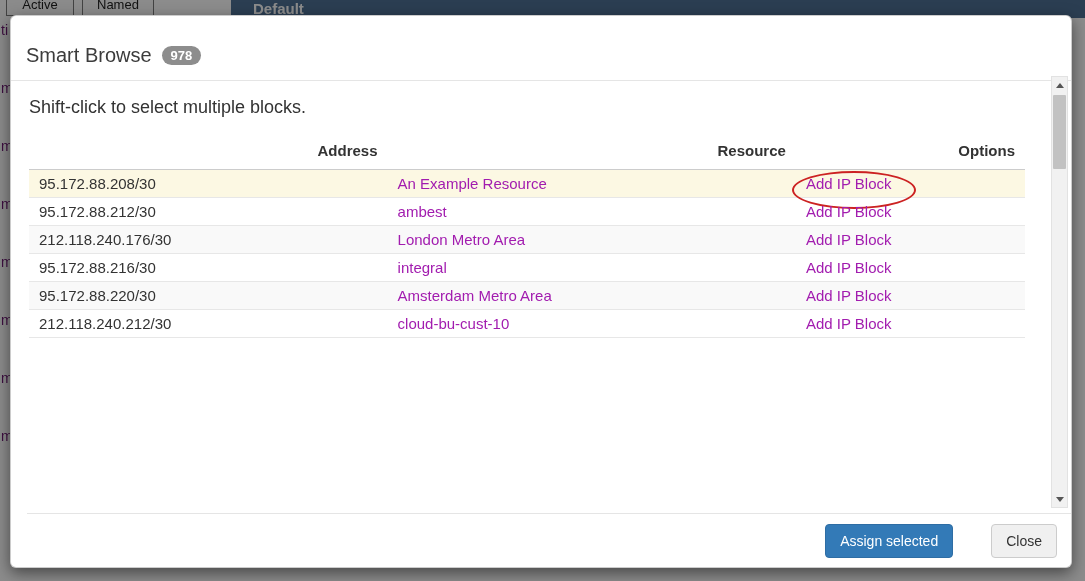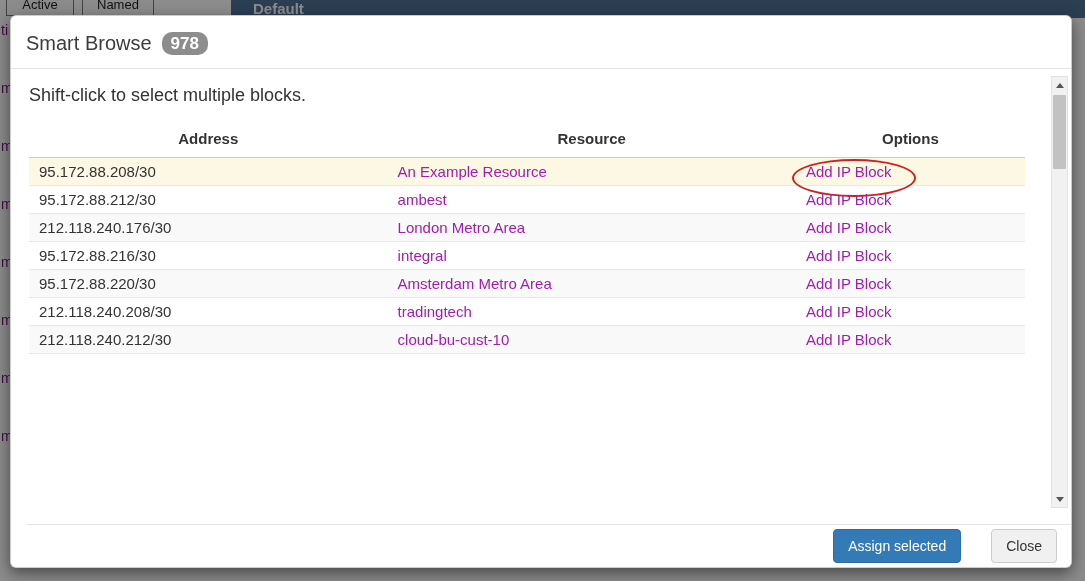--- a/index.html
+++ b/index.html
@@ -30,34 +30,34 @@
   .backdrop { position: absolute; inset: 0; background: rgba(0,0,0,0.45); }
 
   
   .modal {
     position: absolute; left: 10px; top: 15px; width: 1062px; height: 553px;
     background: #ffffff; border: 1px solid rgba(0,0,0,0.2); border-radius: 6px;
     box-shadow: 0 5px 15px rgba(0,0,0,0.5);
   }
   .modal-header {
     display: flex; align-items: center; gap: 10px;
-    padding: 16px 15px 13px 15px; border-bottom: 1px solid #e5e5e5;
+    padding: 28px 15px 13px 15px; border-bottom: 1px solid #e5e5e5;
   }
   .modal-title { font-size: 20px; color: #3c3c3c; }
   .badge {
-    background: #8d8d8d; color: #ffffff; font-size: 17px; font-weight: bold;
+    background: #8d8d8d; color: #ffffff; font-size: 13px; font-weight: bold;
     border-radius: 10px; padding: 3px 9px; line-height: 1;
   }
 
   .modal-body { position: relative; padding: 14px 46px 0 18px; }
   .instructions { font-size: 18px; color: #333; margin: 2px 0 14px 0; }
 
   table.block-table { width: 100%; border-collapse: collapse; font-size: 15px; }
   table.block-table th {
-    text-align: center; font-weight: bold; color: #333;
+    text-align: right; font-weight: bold; color: #333;
     padding: 10px 10px; border-bottom: 1px solid #cccccc;
   }
   table.block-table td {
     padding: 5px 10px; border-bottom: 1px solid #e7e7e7; color: #333;
   }
   th.col-address, td.cell-address { width: 36%; }
   th.col-resource, td.cell-resource { width: 41%; }
   th.col-options, td.cell-options { width: 23%; }
   tbody tr:nth-child(odd) { background: #f9f9f9; }
   tbody tr.highlighted { background: #fcf8e3; }
@@ -81,23 +81,23 @@
   .sb-btn.down { bottom: 0; }
   .tri-up { width: 0; height: 0; border-left: 4px solid transparent; border-right: 4px solid transparent; border-bottom: 5px solid #555; }
   .tri-down { width: 0; height: 0; border-left: 4px solid transparent; border-right: 4px solid transparent; border-top: 5px solid #555; }
   .sb-thumb {
     position: absolute; left: 1px; top: 18px; width: 13px; height: 74px;
     background: #c2c2c2; border-radius: 1px; cursor: pointer;
   }
 
   
   .modal-footer {
-    position: absolute; left: 16px; right: 0; bottom: 0; height: 43px;
+    position: absolute; left: 16px; right: 0; bottom: 0; height: 54px;
     border-top: 1px solid #e5e5e5; display: flex; align-items: center;
-    justify-content: flex-end; gap: 18px; padding-right: 14px;
+    justify-content: flex-end; gap: 26px; padding-right: 14px;
     border-radius: 0 0 6px 6px; background: #ffffff;
   }
   .btn { font-size: 14px; padding: 8px 14px; border-radius: 4px; cursor: pointer; font-family: "Liberation Sans", sans-serif; }
   .btn-primary { background: #337ab7; border: 1px solid #2e6da4; color: #ffffff; }
   .btn-default { background: #f0f0f0; border: 1px solid #cccccc; color: #333333; margin-left: 12px; }
 </style>
 </head>
 <body>
 
 <div class="bg-page">
@@ -161,25 +161,20 @@
           <td class="cell-address">95.172.88.216/30</td>
           <td class="cell-resource"><a class="link">integral</a></td>
           <td class="cell-options"><a class="link">Add IP Block</a></td>
         </tr>
         <tr>
           <td class="cell-address">95.172.88.220/30</td>
           <td class="cell-resource"><a class="link">Amsterdam Metro Area</a></td>
           <td class="cell-options"><a class="link">Add IP Block</a></td>
         </tr>
         <tr>
-          <td class="cell-address">212.118.240.208/30</td>
-          <td class="cell-resource"><a class="link">tradingtech</a></td>
-          <td class="cell-options"><a class="link">Add IP Block</a></td>
-        </tr>
-        <tr>
           <td class="cell-address">212.118.240.212/30</td>
           <td class="cell-resource"><a class="link">cloud-bu-cust-10</a></td>
           <td class="cell-options"><a class="link">Add IP Block</a></td>
         </tr>
       </tbody>
     </table>
   </div>
 
   <div class="scrollbar">
     <div class="sb-btn up">

